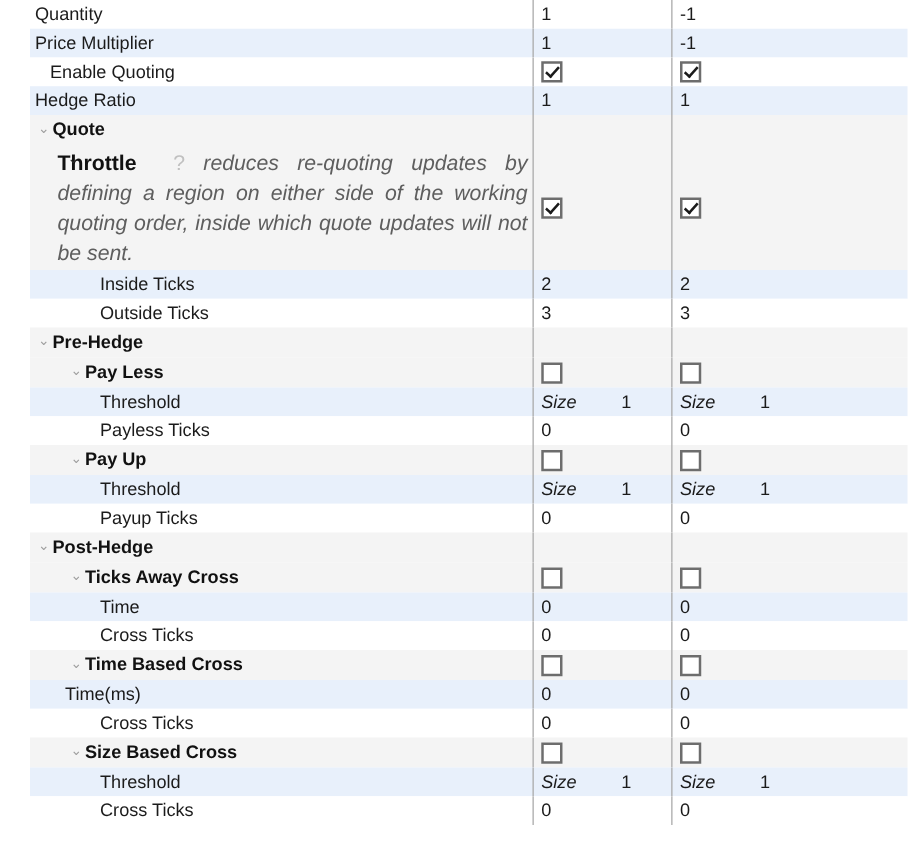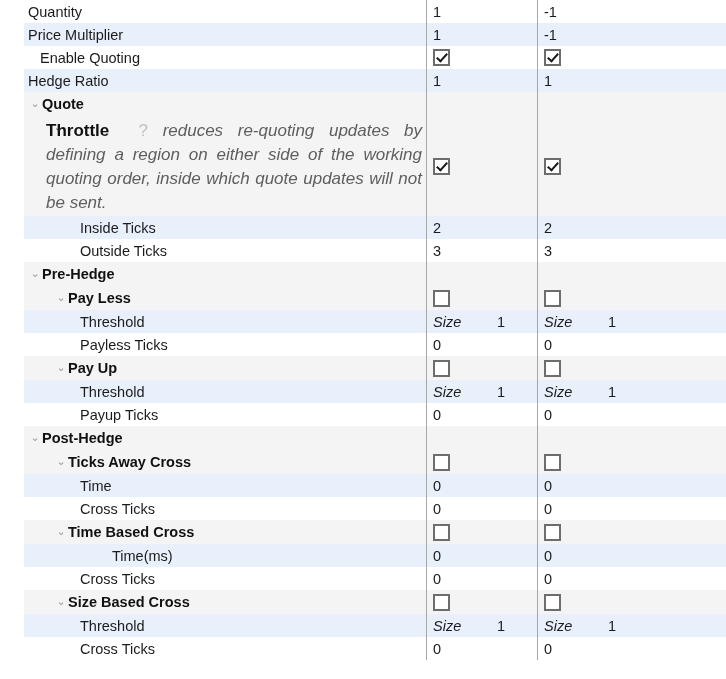--- a/index.html
+++ b/index.html
@@ -369,21 +369,21 @@
         <span class="lab-text grouplabel">Time Based Cross</span>
       </div>
       <div class="val">
         <span class="cb"></span>
       </div>
       <div class="val last">
         <span class="cb"></span>
       </div>
     </div>
     <div class="row alt" style="height: 23px;">
-      <div class="lab" style="padding-left:88px">
+      <div class="lab" style="padding-left:28px">
         <span class="lab-text">Time(ms)</span>
       </div>
       <div class="val">
         <span>0</span>
       </div>
       <div class="val last">
         <span>0</span>
       </div>
     </div>
     <div class="row" style="height: 23px;">

